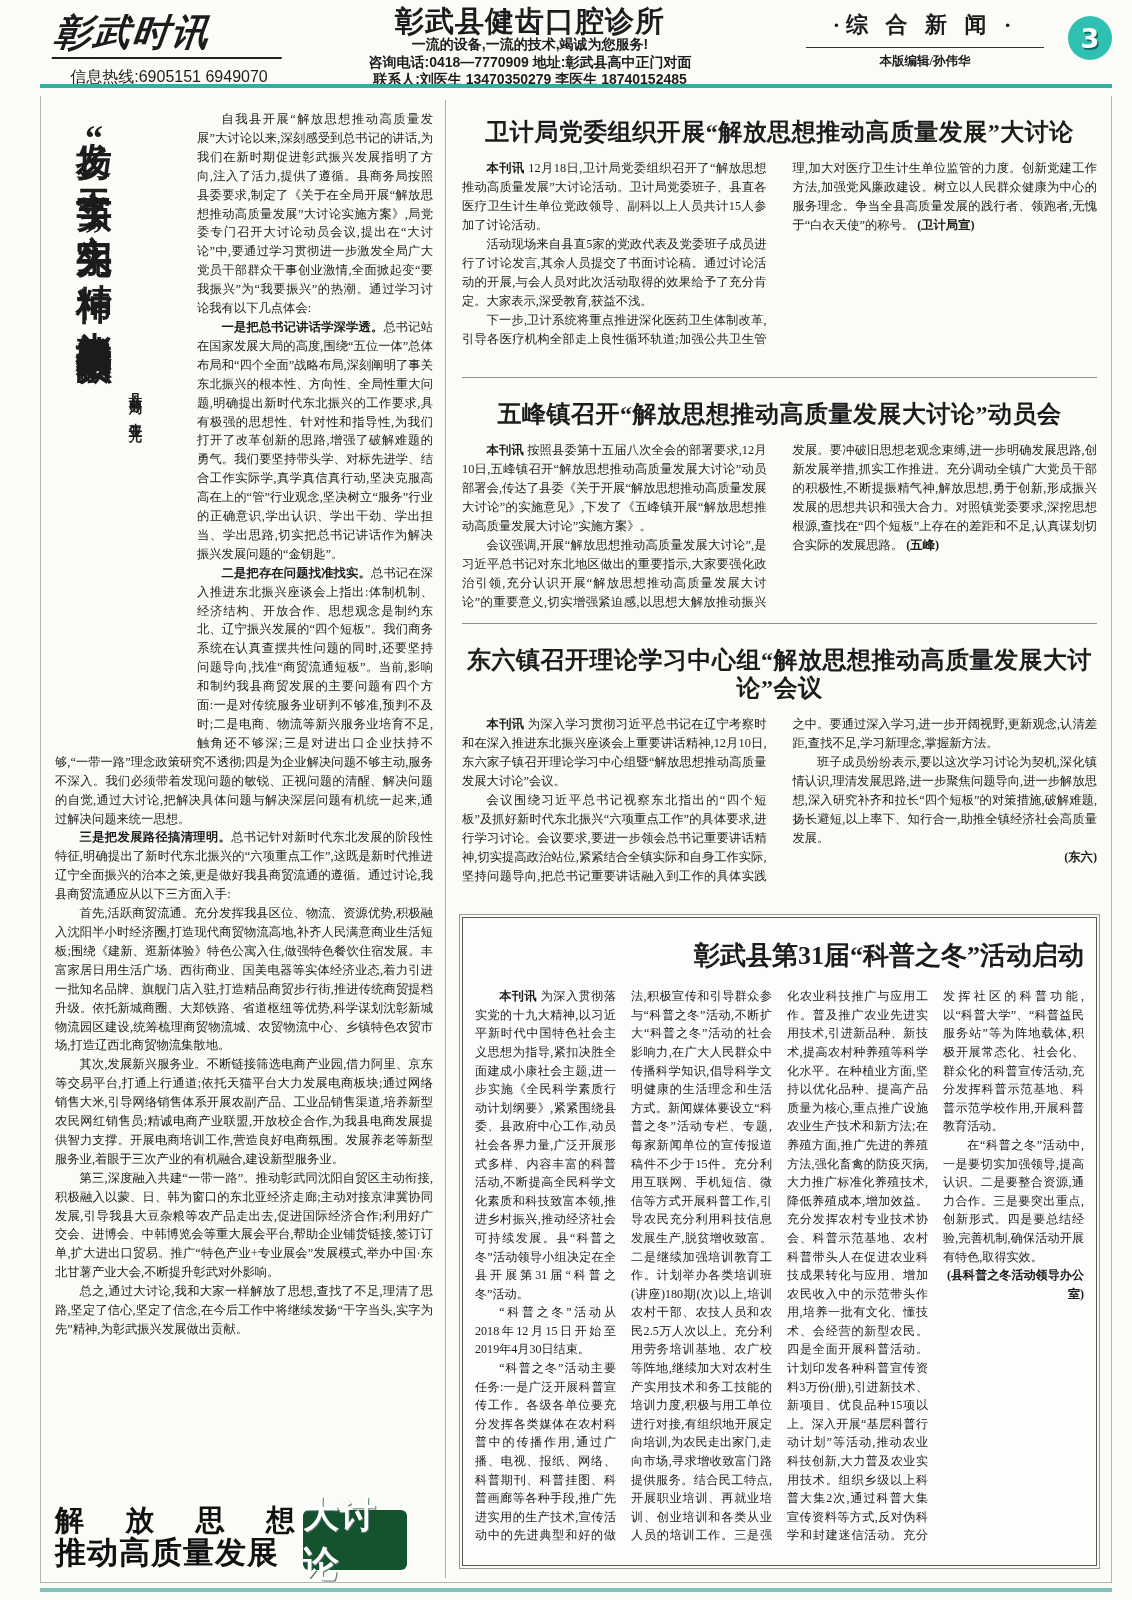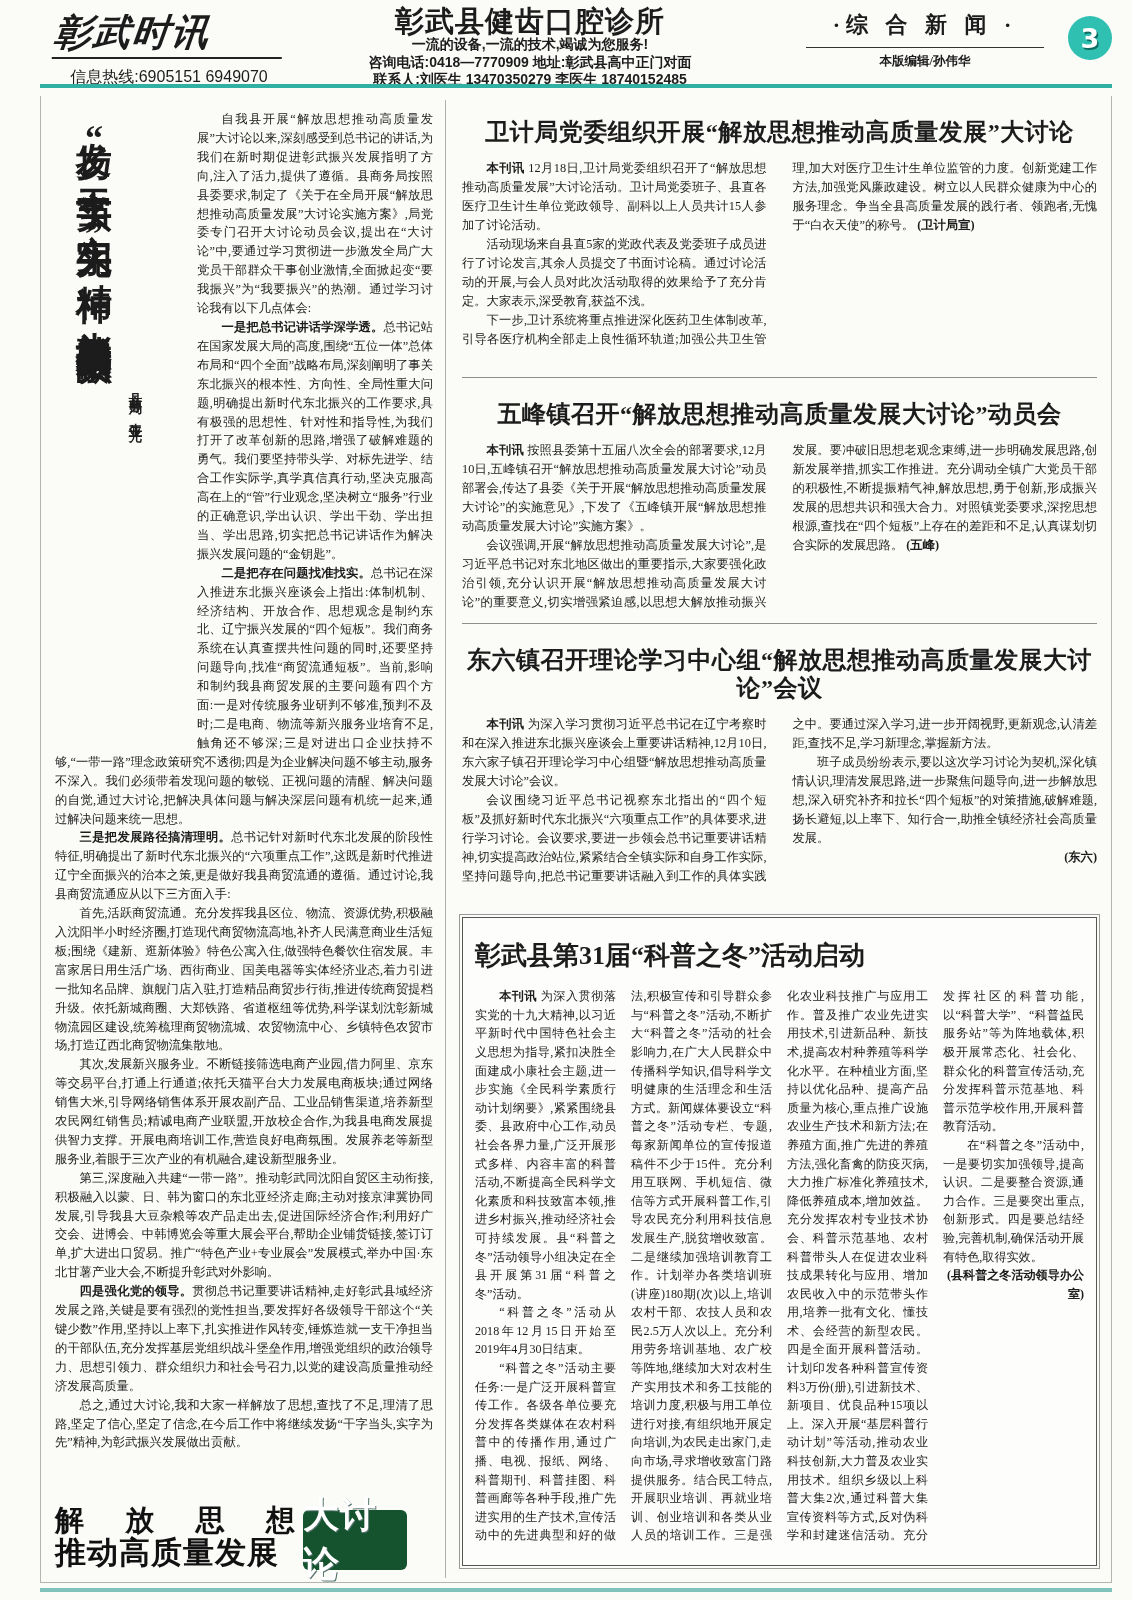--- a/index.html
+++ b/index.html
@@ -83,21 +83,21 @@
   }
   .r-body.h1{height:208px;}
   .r-body.h2{height:172px;}
   .r-body.h3{height:178px;}
 
   
   .box{
     margin-top:14px;border:1px solid #555;outline:1px solid #999;outline-offset:2px;
     padding:6px 12px 10px 12px;background:#fdfdfb;
   }
-  .box-head{text-align:left;font-size:26px;font-weight:bold;margin:14px 0 14px 0;}
+  .box-head{text-align:right;font-size:26px;font-weight:bold;margin:14px 0 14px 0;}
   .box-body{
     font-size:12.1px;line-height:18.6px;text-align:justify;
     column-count:4;column-gap:15px;column-fill:auto;height:568px;
   }
 </style>
 </head>
 <body>
 
 <div class="header">
   <div class="masthead">
@@ -129,21 +129,20 @@
         <div class="vbyline">县商务局 牛亚光</div>
       </div>
 
     <p class="para">自我县开展“解放思想推动高质量发展”大讨论以来,深刻感受到总书记的讲话,为我们在新时期促进彰武振兴发展指明了方向,注入了活力,提供了遵循。县商务局按照县委要求,制定了《关于在全局开展“解放思想推动高质量发展”大讨论实施方案》,局党委专门召开大讨论动员会议,提出在“大讨论”中,要通过学习贯彻进一步激发全局广大党员干部群众干事创业激情,全面掀起变“要我振兴”为“我要振兴”的热潮。通过学习讨论我有以下几点体会:</p>
         <p class="para"><b>一是把总书记讲话学深学透。</b>总书记站在国家发展大局的高度,围绕“五位一体”总体布局和“四个全面”战略布局,深刻阐明了事关东北振兴的根本性、方向性、全局性重大问题,明确提出新时代东北振兴的工作要求,具有极强的思想性、针对性和指导性,为我们打开了改革创新的思路,增强了破解难题的勇气。我们要坚持带头学、对标先进学、结合工作实际学,真学真信真行动,坚决克服高高在上的“管”行业观念,坚决树立“服务”行业的正确意识,学出认识、学出干劲、学出担当、学出思路,切实把总书记讲话作为解决振兴发展问题的“金钥匙”。</p>
         <p class="para"><b>二是把存在问题找准找实。</b>总书记在深入推进东北振兴座谈会上指出:体制机制、经济结构、开放合作、思想观念是制约东北、辽宁振兴发展的“四个短板”。我们商务系统在认真查摆共性问题的同时,还要坚持问题导向,找准“商贸流通短板”。当前,影响和制约我县商贸发展的主要问题有四个方面:一是对传统服务业研判不够准,预判不及时;二是电商、物流等新兴服务业培育不足,触角还不够深;三是对进出口企业扶持不够,“一带一路”理念政策研究不透彻;四是为企业解决问题不够主动,服务不深入。我们必须带着发现问题的敏锐、正视问题的清醒、解决问题的自觉,通过大讨论,把解决具体问题与解决深层问题有机统一起来,通过解决问题来统一思想。</p>
         <p class="para"><b>三是把发展路径搞清理明。</b>总书记针对新时代东北发展的阶段性特征,明确提出了新时代东北振兴的“六项重点工作”,这既是新时代推进辽宁全面振兴的治本之策,更是做好我县商贸流通的遵循。通过讨论,我县商贸流通应从以下三方面入手:</p>
         <p class="para">首先,活跃商贸流通。充分发挥我县区位、物流、资源优势,积极融入沈阳半小时经济圈,打造现代商贸物流高地,补齐人民满意商业生活短板;围绕《建新、逛新体验》特色公寓入住,做强特色餐饮住宿发展。丰富家居日用生活广场、西街商业、国美电器等实体经济业态,着力引进一批知名品牌、旗舰门店入驻,打造精品商贸步行街,推进传统商贸提档升级。依托新城商圈、大郑铁路、省道枢纽等优势,科学谋划沈彰新城物流园区建设,统筹梳理商贸物流城、农贸物流中心、乡镇特色农贸市场,打造辽西北商贸物流集散地。</p>
         <p class="para">其次,发展新兴服务业。不断链接筛选电商产业园,借力阿里、京东等交易平台,打通上行通道;依托天猫平台大力发展电商板块;通过网络销售大米,引导网络销售体系开展农副产品、工业品销售渠道,培养新型农民网红销售员;精诚电商产业联盟,开放校企合作,为我县电商发展提供智力支撑。开展电商培训工作,营造良好电商氛围。发展养老等新型服务业,着眼于三次产业的有机融合,建设新型服务业。</p>
         <p class="para">第三,深度融入共建“一带一路”。推动彰武同沈阳自贸区主动衔接,积极融入以蒙、日、韩为窗口的东北亚经济走廊;主动对接京津冀协同发展,引导我县大豆杂粮等农产品走出去,促进国际经济合作;利用好广交会、进博会、中韩博览会等重大展会平台,帮助企业铺货链接,签订订单,扩大进出口贸易。推广“特色产业+专业展会”发展模式,举办中国·东北甘薯产业大会,不断提升彰武对外影响。</p>
-        <p class="para"><b>四是强化党的领导。</b>贯彻总书记重要讲话精神,走好彰武县域经济发展之路,关键是要有强烈的党性担当,要发挥好各级领导干部这个“关键少数”作用,坚持以上率下,扎实推进作风转变,锤炼造就一支干净担当的干部队伍,充分发挥基层党组织战斗堡垒作用,增强党组织的政治领导力、思想引领力、群众组织力和社会号召力,以党的建设高质量推动经济发展高质量。</p>
         <p class="para">总之,通过大讨论,我和大家一样解放了思想,查找了不足,理清了思路,坚定了信心,坚定了信念,在今后工作中将继续发扬“干字当头,实字为先”精神,为彰武振兴发展做出贡献。</p>
       </div>
     <div class="slogan">
       <div class="slogan-text">
         <div class="slogan-l1">解 放 思 想</div>
         <div class="slogan-l2">推动高质量发展</div>
       </div>
       <div class="slogan-badge">大讨论</div>
     </div>
   </div>

